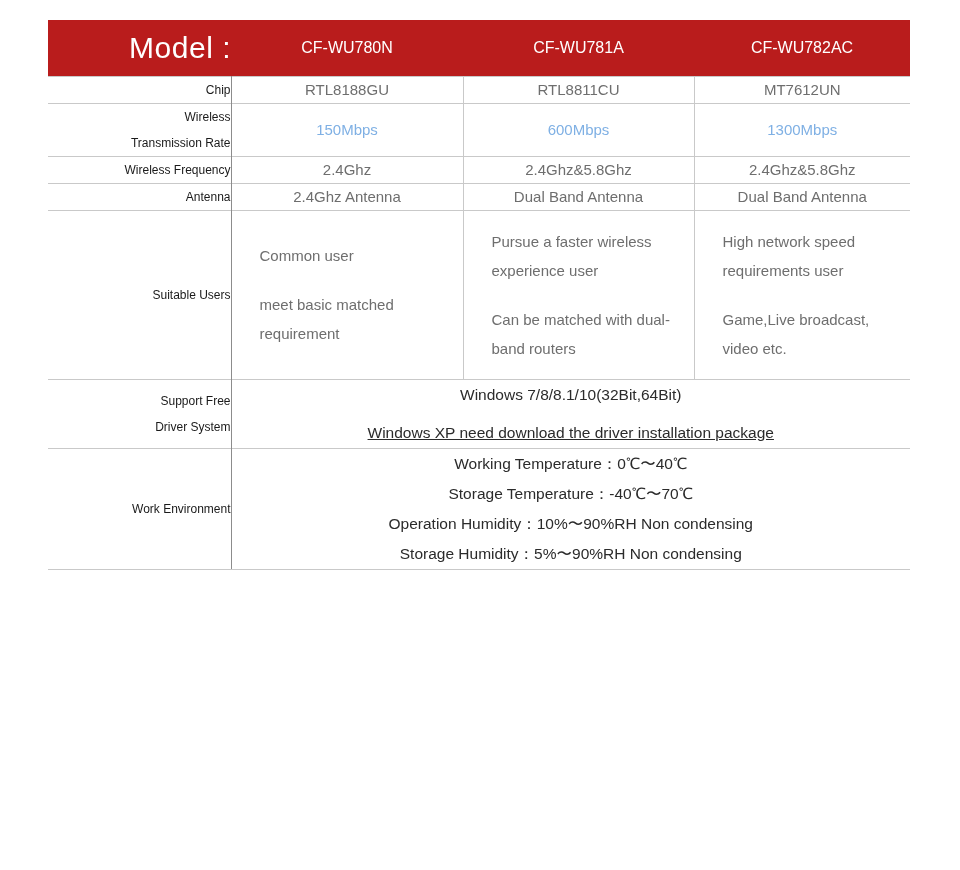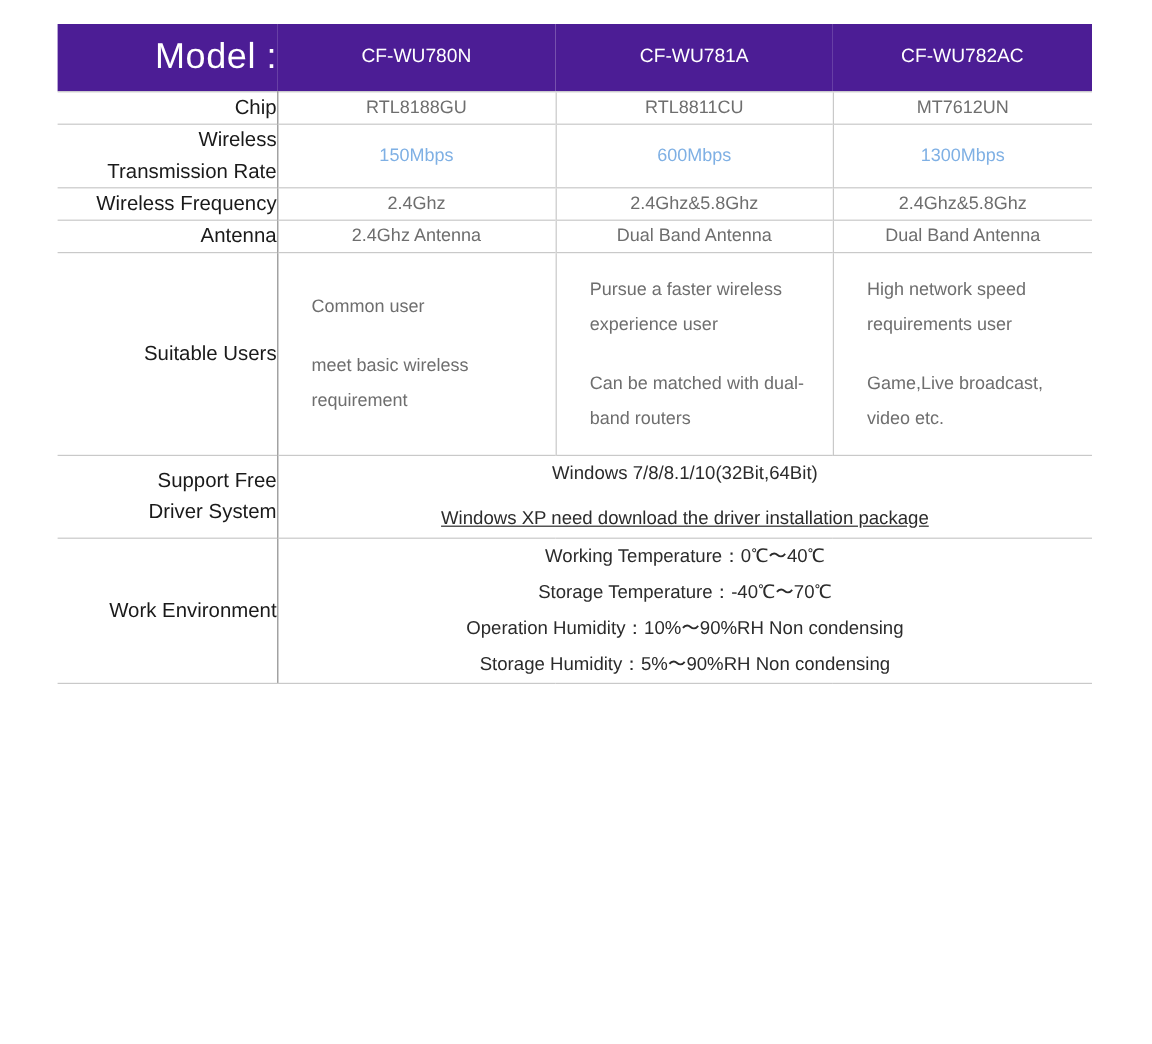--- a/index.html
+++ b/index.html
@@ -36,21 +36,21 @@
   .col-m1     { width: 232px; }
   .col-m2     { width: 231px; }
   .col-m3     { width: 216px; }
 
   
   .spec-table thead th {
     padding: 0;
     border: 0;
   }
   .hdr-cell {
-    background: #4c1d95;
+    background: #b91c1c;
     height: 56px;
     color: #ffffff;
     font-weight: normal;
     text-align: center;
     vertical-align: middle;
     box-sizing: border-box;
   }
   .hdr-label {
     font-size: 30px;
     letter-spacing: 0.5px;
@@ -69,21 +69,21 @@
     padding: 0;
   }
   .spec-table tbody tr:last-child td {
     border-bottom: 1px solid #c9c9c9;
   }
 
   .cell-label {
     text-align: right;
     vertical-align: middle;
     color: #1a1a1a;
-    font-size: 17px;
+    font-size: 12px;
     line-height: 26px;
     padding: 12px 16px 12px 0;
     border-right: 1px solid #8c8c8c;
   }
 
   .cell-val {
     text-align: center;
     vertical-align: middle;
     color: #6e6e6e;
     font-size: 15px;
@@ -185,21 +185,21 @@
         <td class="cell-label">Antenna</td>
         <td class="cell-val first-val">2.4Ghz Antenna</td>
         <td class="cell-val">Dual Band Antenna</td>
         <td class="cell-val">Dual Band Antenna</td>
       </tr>
 
       <tr>
         <td class="cell-label">Suitable Users</td>
         <td class="cell-val users first-val">
           <p>Common user</p>
-          <p>meet basic wireless requirement</p>
+          <p>meet basic matched requirement</p>
         </td>
         <td class="cell-val users">
           <p>Pursue a faster wireless experience user</p>
           <p>Can be matched with dual-band routers</p>
         </td>
         <td class="cell-val users">
           <p>High network speed requirements user</p>
           <p>Game,Live broadcast, video etc.</p>
         </td>
       </tr>

